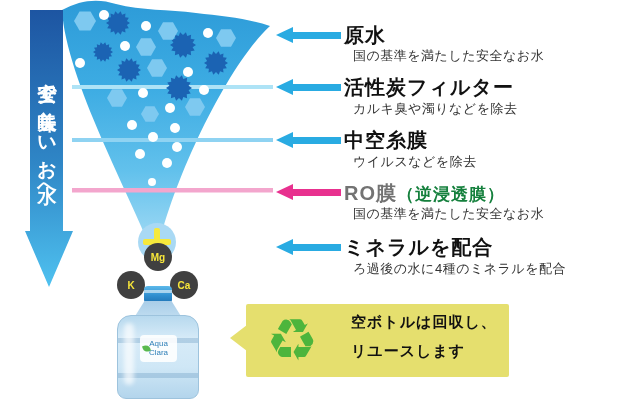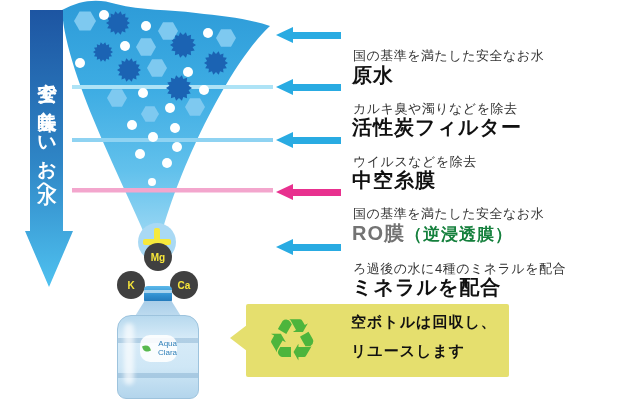--- a/index.html
+++ b/index.html
@@ -31,22 +31,22 @@
   .arrow { position:absolute; left:276px; width:66px; height:17px; --c:#29abe2; }
   .arrow.pink { --c:#e8318f; }
   .arrow .head {
     position:absolute; left:0; top:0; width:0; height:0;
     border-top:8.5px solid transparent; border-bottom:8.5px solid transparent;
     border-right:17px solid var(--c);
   }
   .arrow .shaft { position:absolute; left:15px; top:5px; width:50px; height:7px; background:var(--c); }
 
   .stage-title {
-    position:absolute; left:352px; font-size:20px; font-weight:bold;
-    color:#111; letter-spacing:1px; white-space:nowrap;margin-top:40px;
+    position:absolute; left:344px; font-size:20px; font-weight:bold;
+    color:#111; letter-spacing:1px; white-space:nowrap;
   }
   .stage-title .ro { color:#737373; }
   .stage-title .suffix { font-size:17px; color:#15803d; }
   .stage-desc {
     position:absolute; left:344px; font-size:13px; color:#333;
     letter-spacing:0.5px; white-space:nowrap;margin-left:9px;
   }
 
   
   .plus-circle {
@@ -80,22 +80,22 @@
     background:linear-gradient(180deg,#b7d9ee 0%,#d7ebf8 28%,#cfe7f6 62%,#b3d5ec 100%);
     border:1px solid #9dc3dd; border-radius:14px 14px 9px 9px;
   }
   .bottle .rib { position:absolute; left:2px; width:80px; height:5px; background:rgba(120,165,200,0.40); }
   .bottle .shine {
     position:absolute; left:8px; top:40px; width:10px; height:62px;
     background:rgba(255,255,255,0.65); border-radius:6px; filter:blur(2px);
   }
   .bottle .label {
     position:absolute; left:24px; top:52px; width:37px; height:27px;
-    background:rgba(255,255,255,0.88); border-radius:10px;
-    font-size:8px; line-height:9px; color:#2e7fb8; text-align:right; padding-top:4px;
+    background:rgba(255,255,255,0.88); border-radius:4px;
+    font-size:8px; line-height:9px; color:#2e7fb8; text-align:center; padding-top:4px;
   }
   .bottle .leaf {
     position:absolute; left:3px; top:10px; width:7px; height:7px;
     background:#58b94e; border-radius:0 70% 0 70%; transform:rotate(-20deg);
   }
 
   
   .callout {
     position:absolute; left:246px; top:304px; width:263px; height:73px;
     background:#e5df6e; border-radius:2px;

